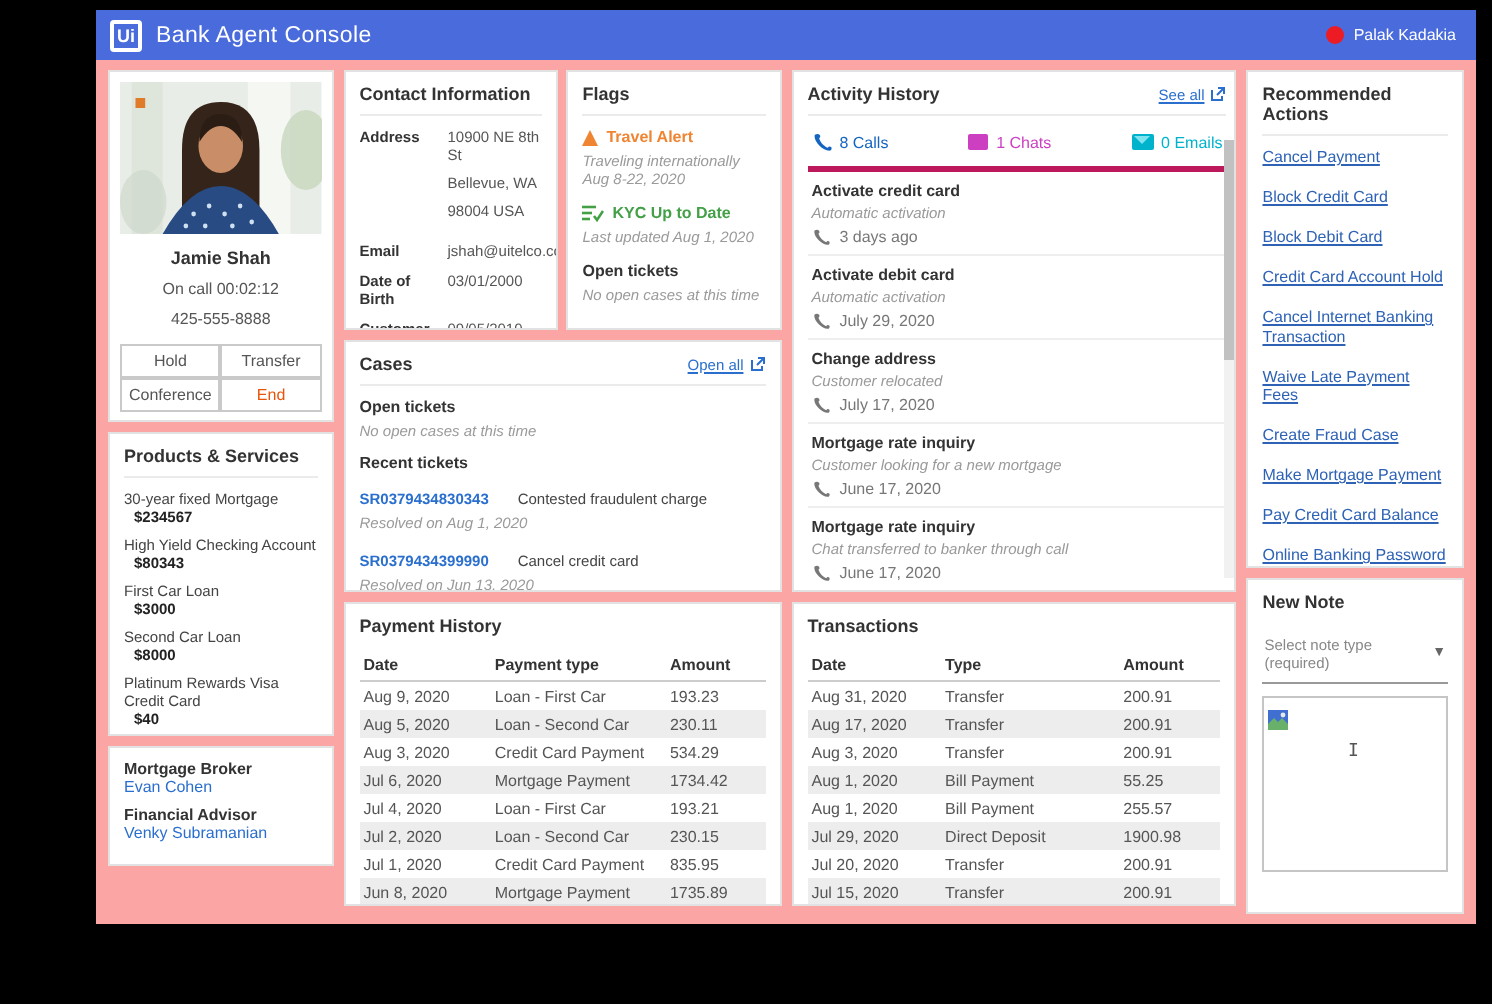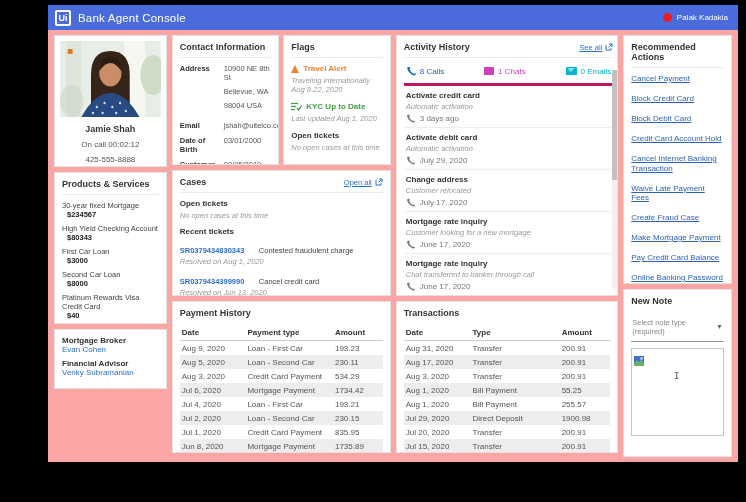--- a/index.html
+++ b/index.html
@@ -19,21 +19,21 @@
   .content { display:flex; gap:5px; padding:5px 6px; height:432px; }
   .col { display:flex; flex-direction:column; gap:5px; }
   .col1 { width:114px; } .col2 { width:219px; } .col3 { width:225px; } .col4 { width:110px; }
   .card { background:#fff; border:1px solid #e2e2e2; padding:6px 7px; overflow:hidden; position:relative; }
   .card-title { font-size:9px; font-weight:bold; color:#333; padding-bottom:5px;
     border-bottom:1px solid #ebebeb; margin-bottom:6px; display:flex; align-items:center; }
   .link { color:#2a6fce; text-decoration:underline; cursor:pointer; }
   .italic-note { font-style:italic; color:#9a9a9a; font-size:7.5px; }
 
   
-  .cust { height:132px; padding:5px; text-align:center; }
+  .cust { height:176px; padding:5px; text-align:center; }
   .photo { width:100%; height:76px; display:block; }
   .cust-name { font-size:9px; font-weight:bold; color:#333; margin-top:7px; }
   .cust-line { font-size:8px; color:#555; margin-top:6px; }
   .btn-grid { display:grid; grid-template-columns:1fr 1fr; gap:0; margin-top:8px; }
   .cbtn { border:1px solid #c9c9c9; background:#fff; font-size:8px; color:#555;
     padding:3px 0; cursor:pointer; font-family:inherit; }
   .cbtn.end { color:#e8540c; }
 
   
   .prod { height:152px; }

